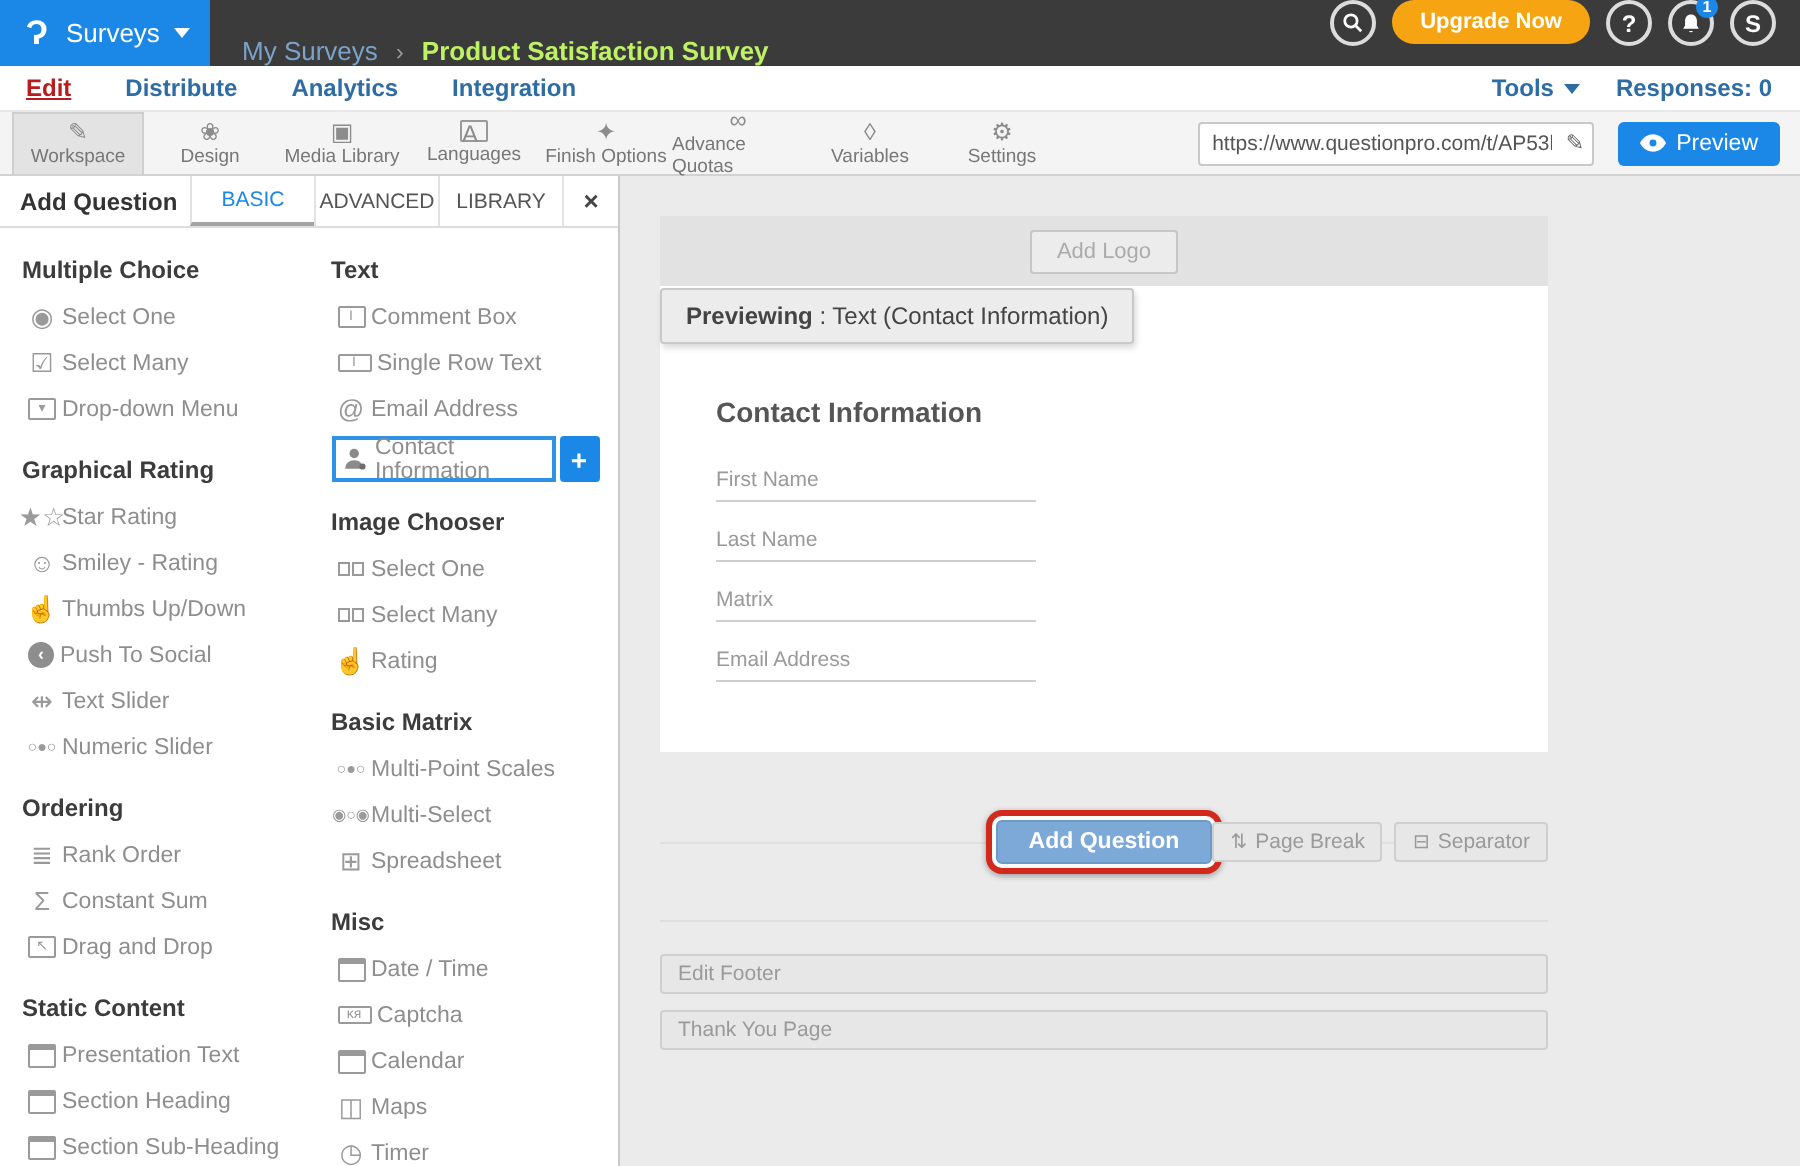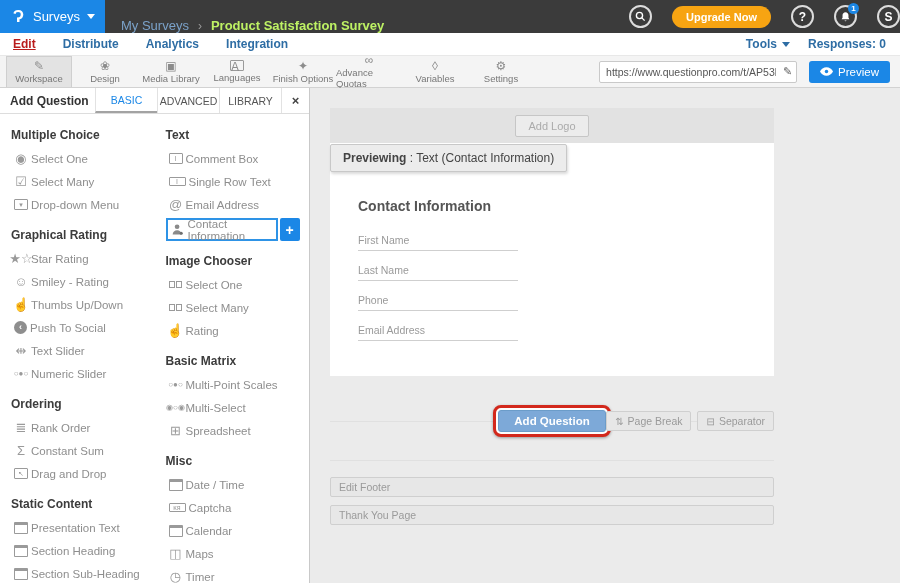--- a/index.html
+++ b/index.html
@@ -10,21 +10,21 @@
   
   .topbar{height:33px;background:#3b3b3b;display:flex;align-items:stretch;color:#fff;}
   .brand{width:105px;background:#1b87e6;display:flex;align-items:center;padding:0 10px 0 13px;cursor:pointer;}
   .logo{font-size:17px;font-weight:bold;margin-right:9px;line-height:1;}
   .brand-label{font-size:13px;}
   .caret{width:0;height:0;border-left:4px solid transparent;border-right:4px solid transparent;border-top:5px solid #fff;margin-left:7px;display:inline-block;}
   .crumbs{display:flex;align-items:flex-end;padding-left:16px;flex:1;}
   .crumb-link{color:#7ba2c9;font-size:13px;text-decoration:none;cursor:pointer;}
   .crumb-sep{color:#9a9a9a;margin:0 9px;font-size:12px;}
   .crumb-cur{color:#bef264;font-size:13px;font-weight:bold;}
-  .top-actions{display:flex;align-items:center;gap:20px;}
+  .top-actions{display:flex;align-items:flex-start;gap:8px;padding-right:12px;}
   .cbtn{width:23px;height:23px;border-radius:50%;border:2px solid #dcdcdc;background:transparent;color:#fff;
         display:flex;align-items:center;justify-content:center;font-size:12px;font-weight:bold;cursor:pointer;position:relative;padding:0;}
   .upgrade{background:#f7a412;border:none;color:#fff;font-weight:bold;font-size:11px;
            padding:5px 14px;border-radius:13px;cursor:pointer;font-family:inherit;}
   .badge{position:absolute;top:-4px;right:-4px;background:#1b87e6;color:#fff;font-size:8px;font-style:normal;
          width:11px;height:11px;border-radius:50%;display:flex;align-items:center;justify-content:center;}
 
   
   .navrow{height:23px;background:#fff;display:flex;align-items:center;border-bottom:1px solid #e8e8e8;}
   .navlinks{display:flex;gap:27px;padding-left:13px;flex:1;}
@@ -372,21 +372,21 @@
           <button class="ghost-btn">Add Logo</button>
         </div>
 
         <div class="card">
           <div class="qtooltip">
             <b>Previewing</b><span> : Text (Contact Information)</span>
           </div>
           <h2 class="card-h">Contact Information</h2>
           <div class="pfield">First Name</div>
           <div class="pfield">Last Name</div>
-          <div class="pfield">Phone</div>
+          <div class="pfield">Matrix</div>
           <div class="pfield">Email Address</div>
         </div>
 
         <div class="qrow">
           <span class="ring">
             <button class="addq">Add Question</button>
           </span>
           <div class="chips-right">
             <button class="chip">
                 <span class="cicon">⇅</span>

